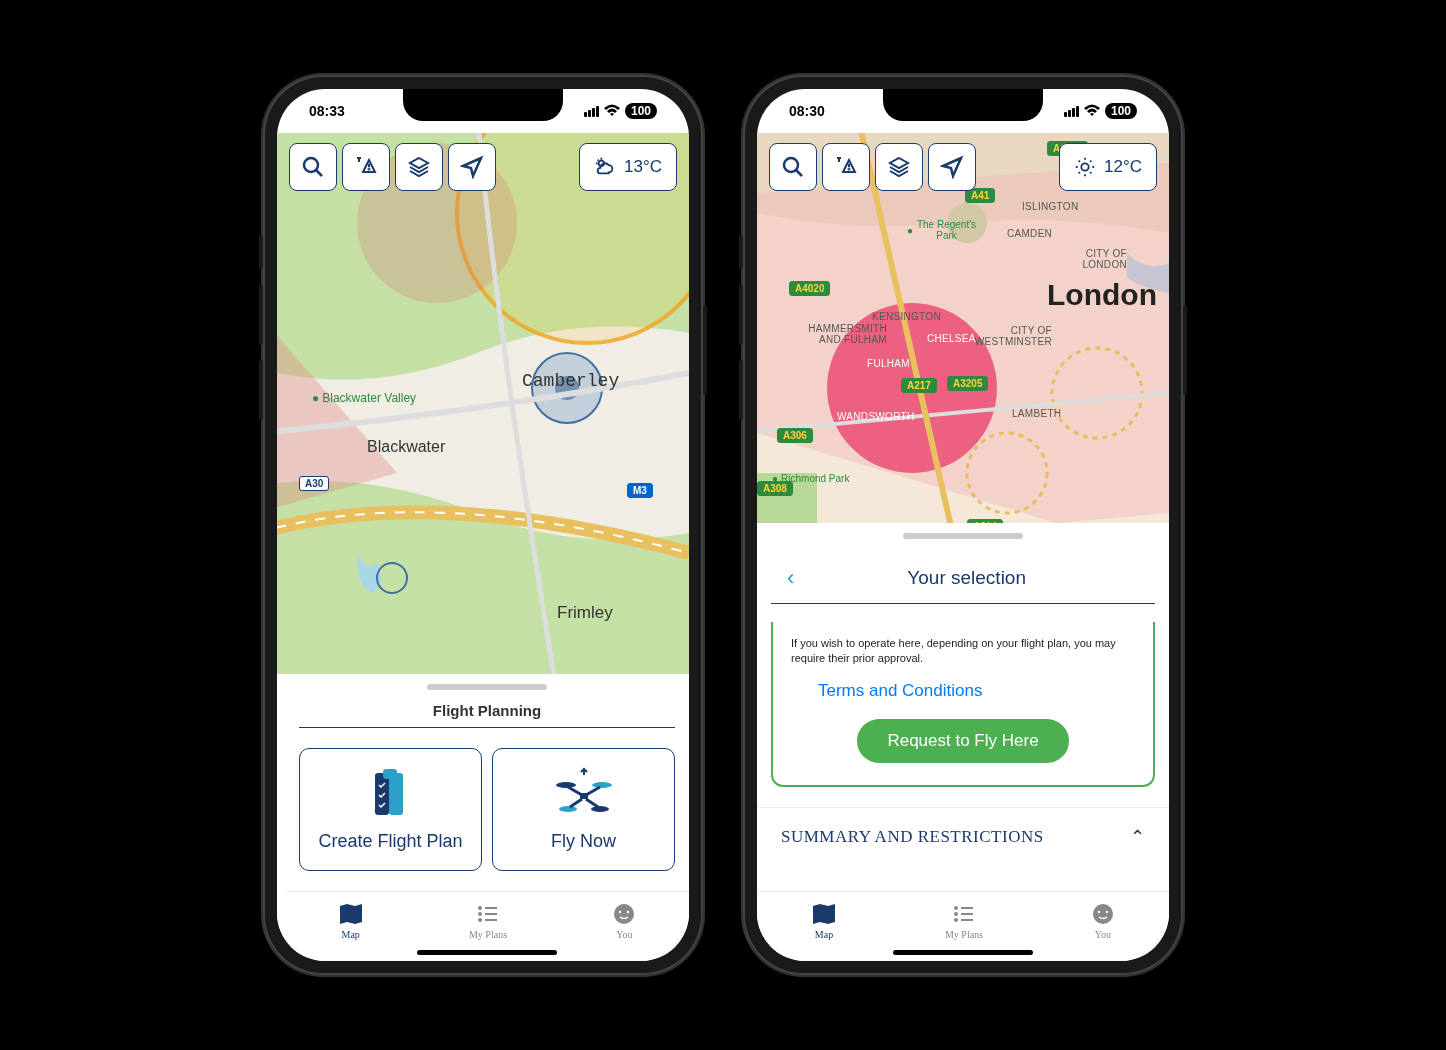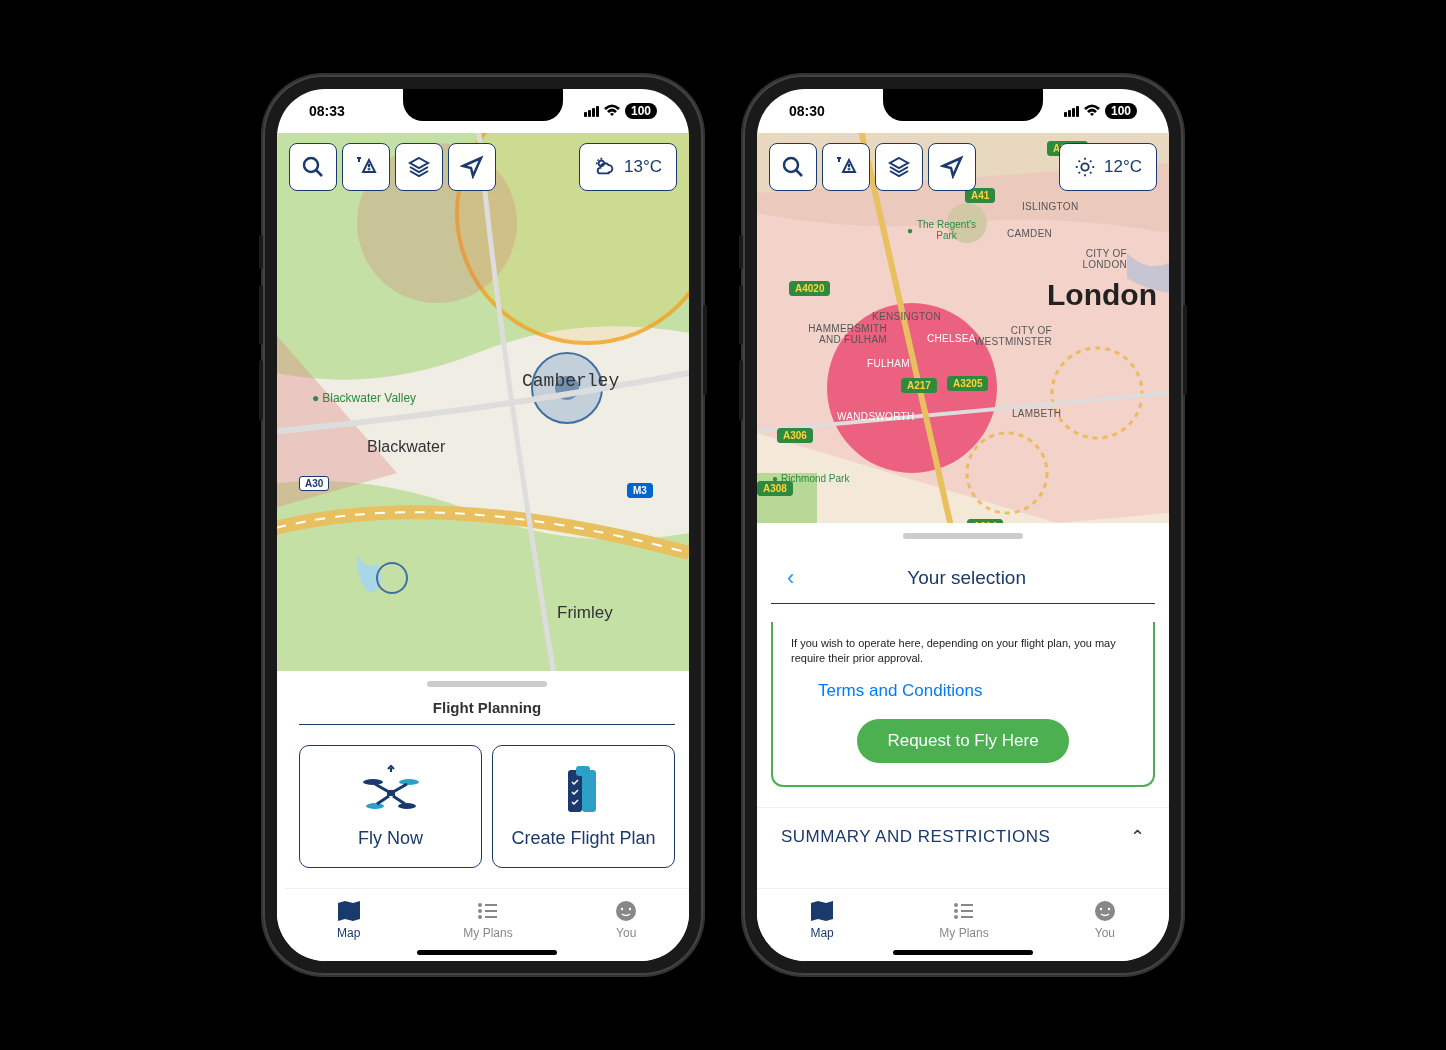--- a/index.html
+++ b/index.html
@@ -37,31 +37,31 @@
 .grabber { width: 120px; height: 6px; background: #ccc; border-radius: 3px; margin: 10px auto 12px; }
 .bottom-panel { background: #fff; padding-left: 8px; }
 .panel-title { text-align: center; font-size: 15px; font-weight: 700; color: #333; margin-bottom: 8px; }
 .panel-divider { height: 1px; background: #1a3a6e; margin: 0 14px 20px; }
 .action-row { display: flex; gap: 10px; padding: 0 14px 20px; }
 .action-card { flex: 1; border: 1.5px solid #1a3a6e; border-radius: 10px; padding: 18px 10px; display: flex; flex-direction: column; align-items: center; gap: 12px; cursor: pointer; }
 .action-label { font-size: 18px; color: #1a3a6e; }
 .nav-bar { display: flex; justify-content: space-around; padding: 10px 0 6px; border-top: 1px solid #eee; }
 .nav-item { display: flex; flex-direction: column; align-items: center; gap: 3px; color: #888; cursor: pointer; }
 .nav-item.active { color: #1a3a6e; }
-.nav-label { font-size: 12px; }
+.nav-label { font-size: 10px; font-family: Liberation Serif, serif; }
 .home-ind { width: 140px; height: 5px; background: #000; border-radius: 3px; margin: 4px auto 6px; }
 .selection-panel { background: #fff; }
 .sel-header { display: flex; align-items: center; padding: 14px 16px 12px; position: relative; border-bottom: 1px solid #1a3a6e; margin: 0 14px; }
 .sel-back { color: #2196f3; font-size: 22px; cursor: pointer; }
 .sel-title { flex: 1; text-align: center; font-size: 19px; color: #1a3a6e; font-weight: 400; }
 .approval-box { margin: 18px 14px 20px; border: 2px solid #4caf50; border-top: none; border-radius: 0 0 12px 12px; padding: 14px 18px 22px; }
 .approval-text { font-size: 11px; color: #222; line-height: 1.4; margin-bottom: 14px; }
 .terms-link { color: #007aff; font-size: 17px; cursor: pointer; margin-left: 27px; }
 .request-btn { background: #4caf50; color: #fff; border: none; border-radius: 22px; padding: 12px 30px; font-size: 17px; margin: 18px auto 0; display: block; cursor: pointer; }
-.sum-row { display: flex; justify-content: space-between; align-items: center; padding: 18px 24px; border-top: 1px solid #eee; cursor: pointer; }
+.sum-row { display: flex; justify-content: space-between; align-items: center; padding: 18px 24px; border-top: 1px solid #eee; cursor: pointer; font-family: Liberation Serif, serif; }
 .sum-label { font-size: 17px; color: #1a3a6e; font-weight: 400; letter-spacing: 0.5px; }
 .chev-up { color: #333; font-size: 18px; }
 svg { display: block; }
 </style>
 </head>
 <body>
 
 <div class="phone">
   <div class="side-btn vol1"></div>
     <div class="side-btn vol2"></div>
@@ -149,40 +149,40 @@
         </div>
       <div class="road-badge" style="top:343px;left:22px">A30</div>
       <div class="road-badge mwy" style="top:350px;left:350px">M3</div>
     </div>
     <div class="bottom-panel">
       <div class="grabber"></div>
       <div class="panel-title">Flight Planning</div>
       <div class="panel-divider"></div>
       <div class="action-row">
         <div class="action-card">
+          <svg width="44" height="52" viewBox="0 0 44 52">
+              <rect x="6" y="6" width="14" height="42" rx="3" fill="#1a3a6e"></rect>
+              <rect x="20" y="6" width="14" height="42" rx="3" fill="#2da0c8"></rect>
+              <rect x="14" y="2" width="14" height="10" rx="3" fill="#2da0c8"></rect>
+              <path d="M10 18l2 2 4-4M10 28l2 2 4-4M10 38l2 2 4-4" stroke="#fff" stroke-width="1.5" fill="none"></path>
+            </svg>
+          <span class="action-label">Create Flight Plan</span>
+        </div>
+        <div class="action-card">
           <svg width="60" height="52" viewBox="0 0 60 52">
               <path d="M30 8v-4M27 5l3-3 3 3" stroke="#1a3a6e" stroke-width="2" fill="none"></path>
               <ellipse cx="12" cy="18" rx="10" ry="3" fill="#1a3a6e"></ellipse>
               <ellipse cx="48" cy="18" rx="10" ry="3" fill="#2da0c8"></ellipse>
               <path d="M14 20 L28 28 L32 28 L46 20" stroke="#1a3a6e" stroke-width="3" fill="none"></path>
               <rect x="26" y="26" width="8" height="6" fill="#1a3a6e"></rect>
               <ellipse cx="14" cy="42" rx="9" ry="3" fill="#2da0c8"></ellipse>
               <ellipse cx="46" cy="42" rx="9" ry="3" fill="#1a3a6e"></ellipse>
               <path d="M16 40 L28 32 M44 40 L32 32" stroke="#1a3a6e" stroke-width="3" fill="none"></path>
             </svg>
           <span class="action-label">Fly Now</span>
-        </div>
-        <div class="action-card">
-          <svg width="44" height="52" viewBox="0 0 44 52">
-              <rect x="6" y="6" width="14" height="42" rx="3" fill="#1a3a6e"></rect>
-              <rect x="20" y="6" width="14" height="42" rx="3" fill="#2da0c8"></rect>
-              <rect x="14" y="2" width="14" height="10" rx="3" fill="#2da0c8"></rect>
-              <path d="M10 18l2 2 4-4M10 28l2 2 4-4M10 38l2 2 4-4" stroke="#fff" stroke-width="1.5" fill="none"></path>
-            </svg>
-          <span class="action-label">Create Flight Plan</span>
         </div>
       </div>
       <div class="nav-bar">
         <div class="nav-item active">
             <svg width="26" height="24" viewBox="0 0 26 24" fill="currentColor">
               <path d="M2 4l7-2v18l-7 2zM9 2l8 2v18l-8-2zM17 4l7-2v18l-7 2z"></path>
             </svg>
             <span class="nav-label">Map</span>
           </div>
         <div class="nav-item">

